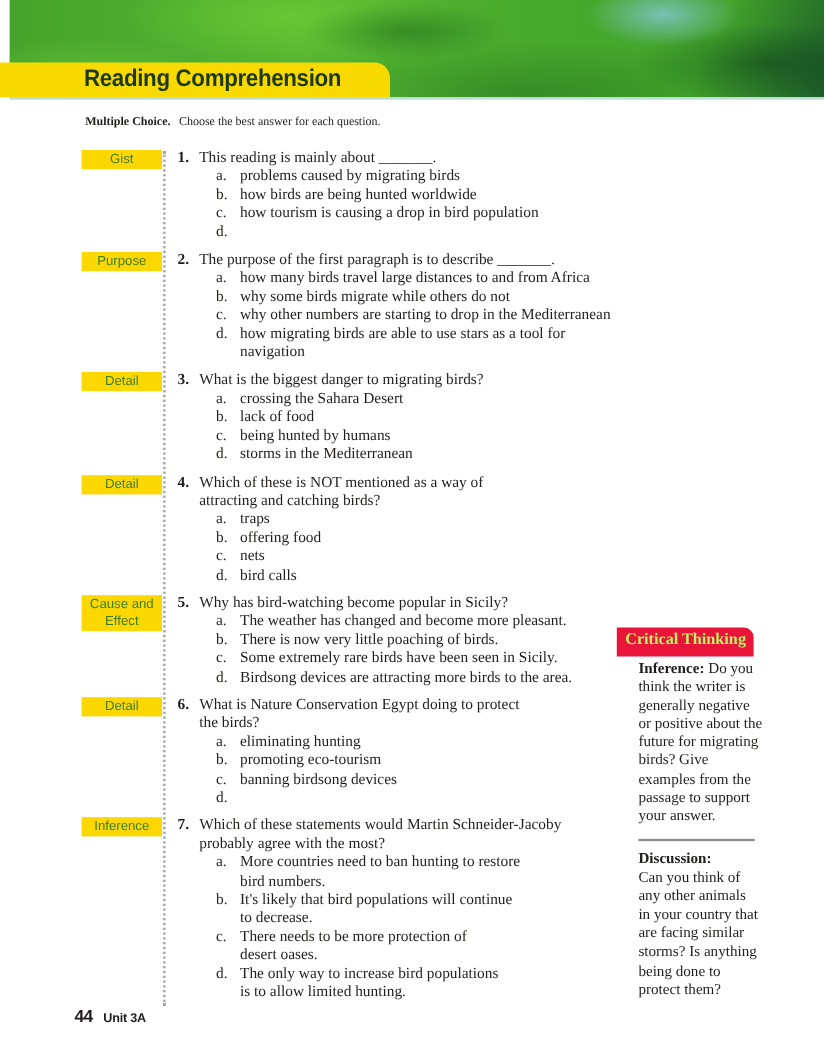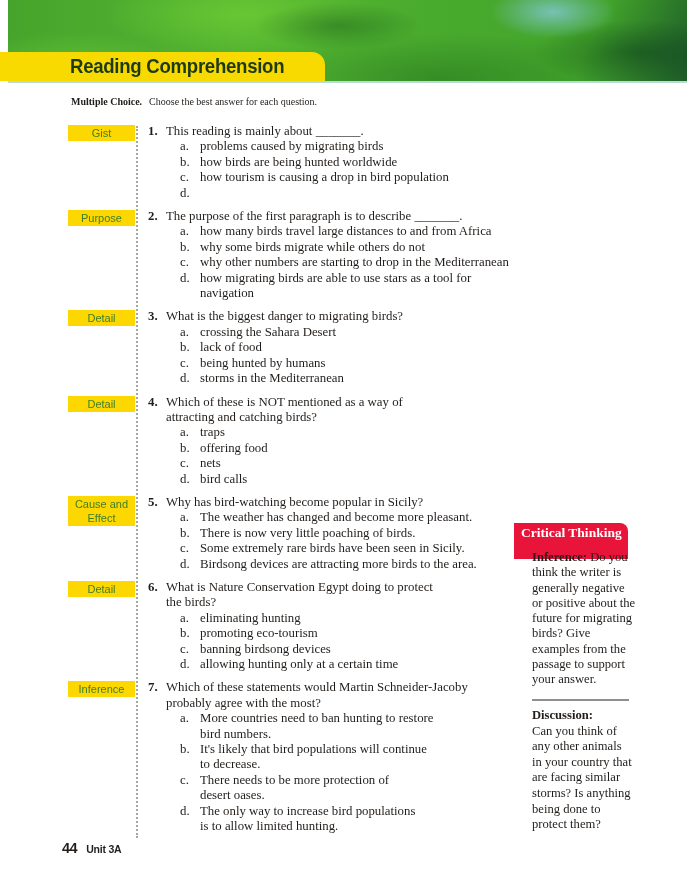--- a/index.html
+++ b/index.html
@@ -59,23 +59,23 @@
     text-align:center;padding:1px 2px;white-space:pre-line;
   }
   .q-stem{display:flex;}
   .q-num{width:18px;flex:none;font-weight:bold;}
   .q-stem-text{white-space:pre-line;}
   .q-opt{display:flex;padding-left:32px;}
   .opt-letter{width:20px;flex:none;}
   .opt-text{white-space:pre-line;}
   
   .ct-banner{
-    position:absolute;left:514px;top:523px;width:114px;height:36px;box-sizing:border-box;
+    position:absolute;left:514px;top:523px;width:114px;height:24px;box-sizing:border-box;
     background:var(--banner-red);border-radius:0 8px 0 0;
-    color:#ffffff;font-weight:bold;font-size:13.5px;line-height:20px;padding-left:7px;
+    color:#bef264;font-weight:bold;font-size:13.5px;line-height:20px;padding-left:7px;
     white-space:nowrap;
   }
   .ct-inferring{position:absolute;left:532px;top:550px;width:106px;margin:0;font-size:12.6px;line-height:15.3px;}
   .ct-inferring .ct-body{white-space:pre-line;}
   .ct-divider{position:absolute;left:532px;top:699px;width:97px;height:2px;background:var(--divider-gray);}
   .ct-discussion{position:absolute;left:532px;top:708px;width:108px;margin:0;font-size:12.6px;line-height:15.6px;}
   .ct-discussion b{display:block;}
   .ct-discussion .ct-body{white-space:pre-line;}
   
   .page-footer{position:absolute;left:62px;top:839px;font-family:"Liberation Sans", sans-serif;font-weight:bold;white-space:nowrap;}
@@ -227,21 +227,20 @@
       <div class="q-opt">
         <span class="opt-letter">b.</span>
         <span class="opt-text">promoting eco-tourism</span>
       </div>
       <div class="q-opt">
         <span class="opt-letter">c.</span>
         <span class="opt-text">banning birdsong devices</span>
       </div>
       <div class="q-opt">
         <span class="opt-letter">d.</span>
-        <span class="opt-text">allowing hunting only at a certain time</span>
       </div>
     </div>
     <div class="q-row">
       <div class="q-label">Inference</div>
       <div class="q-stem">
         <span class="q-num">7.</span>
         <span class="q-stem-text">Which of these statements would Martin Schneider-Jacoby
 probably agree with the most?</span>
       </div>
       <div class="q-opt">

